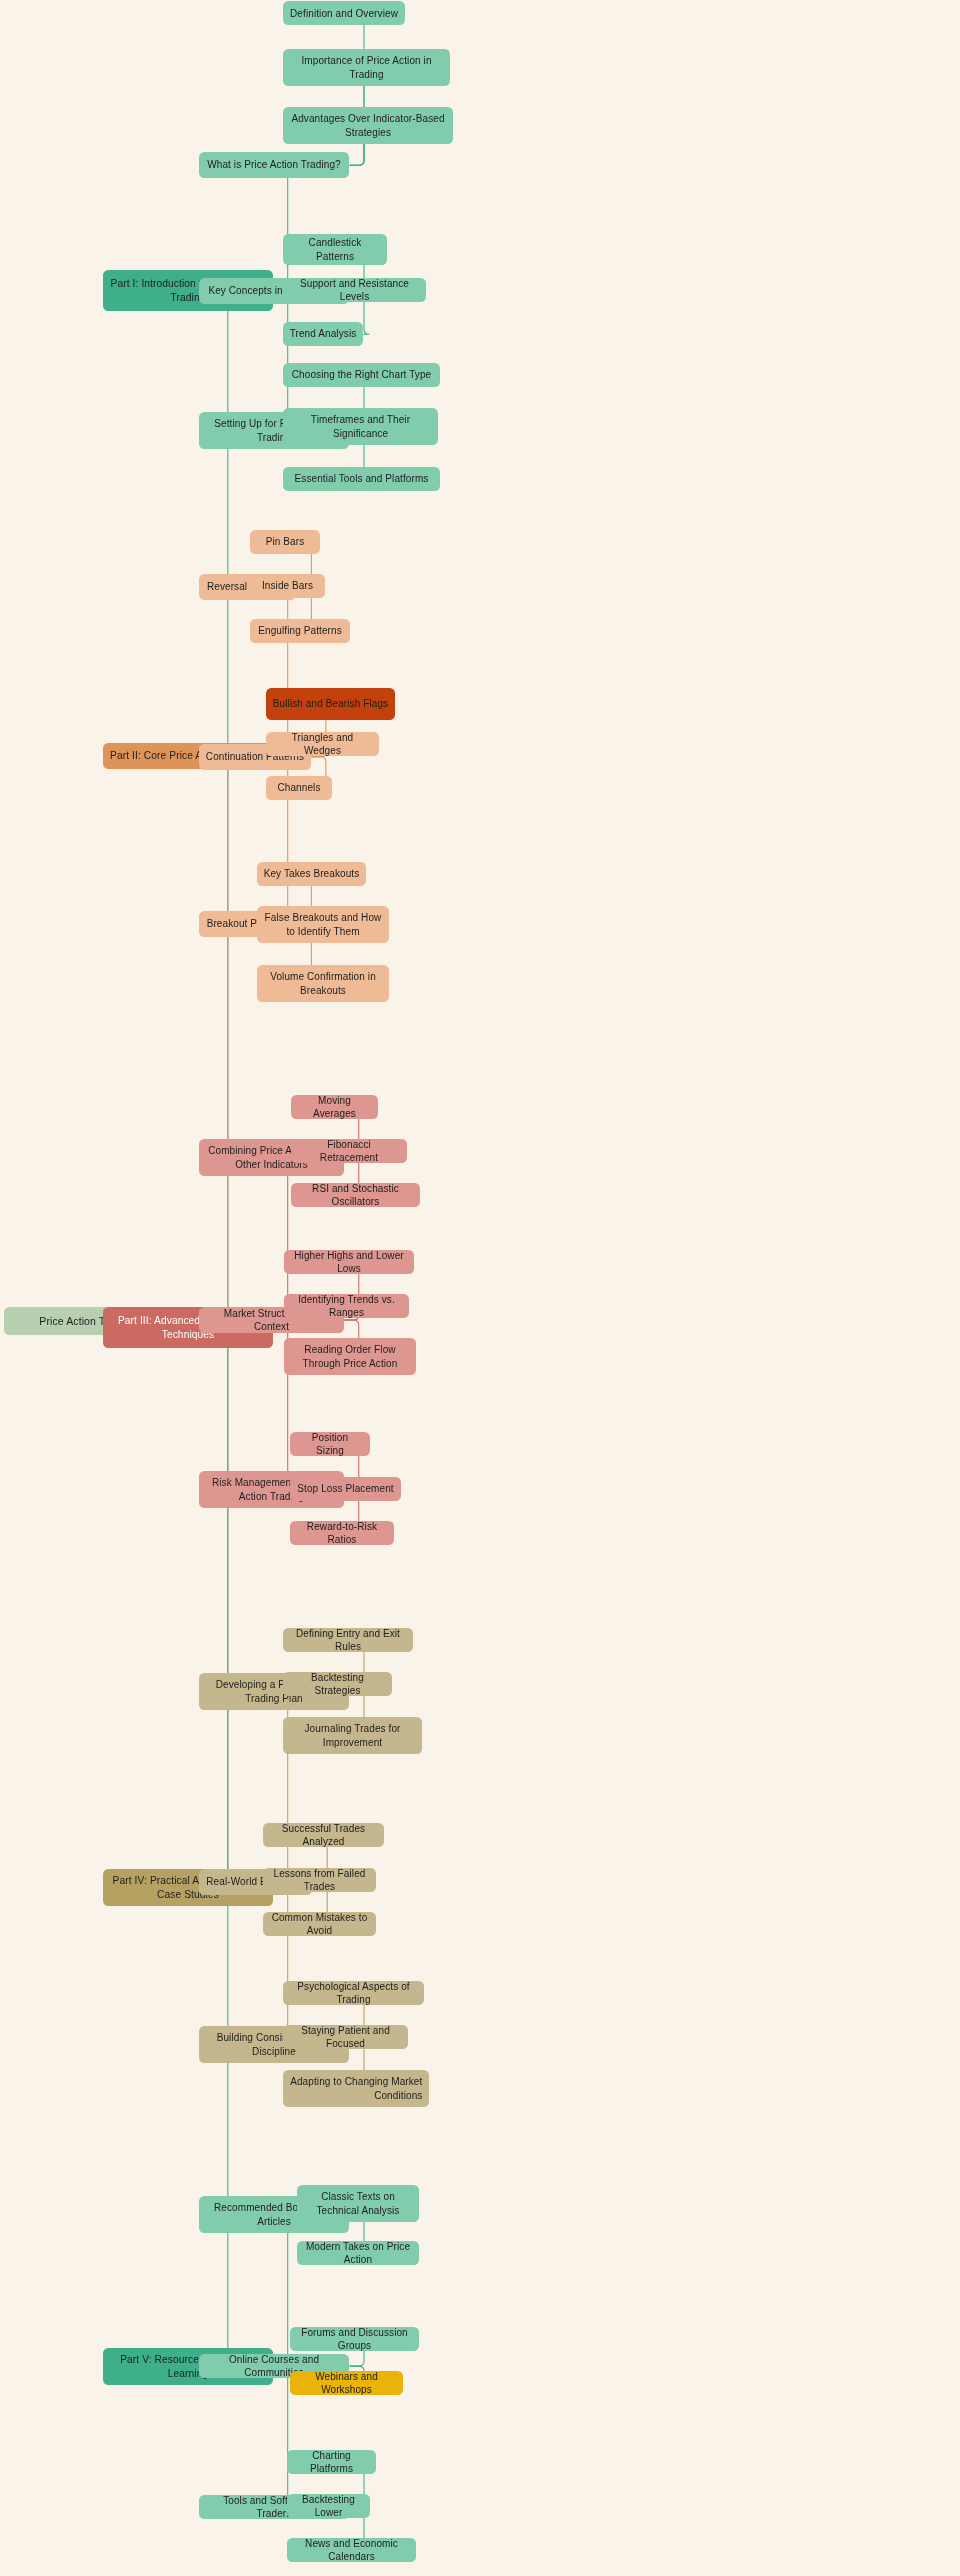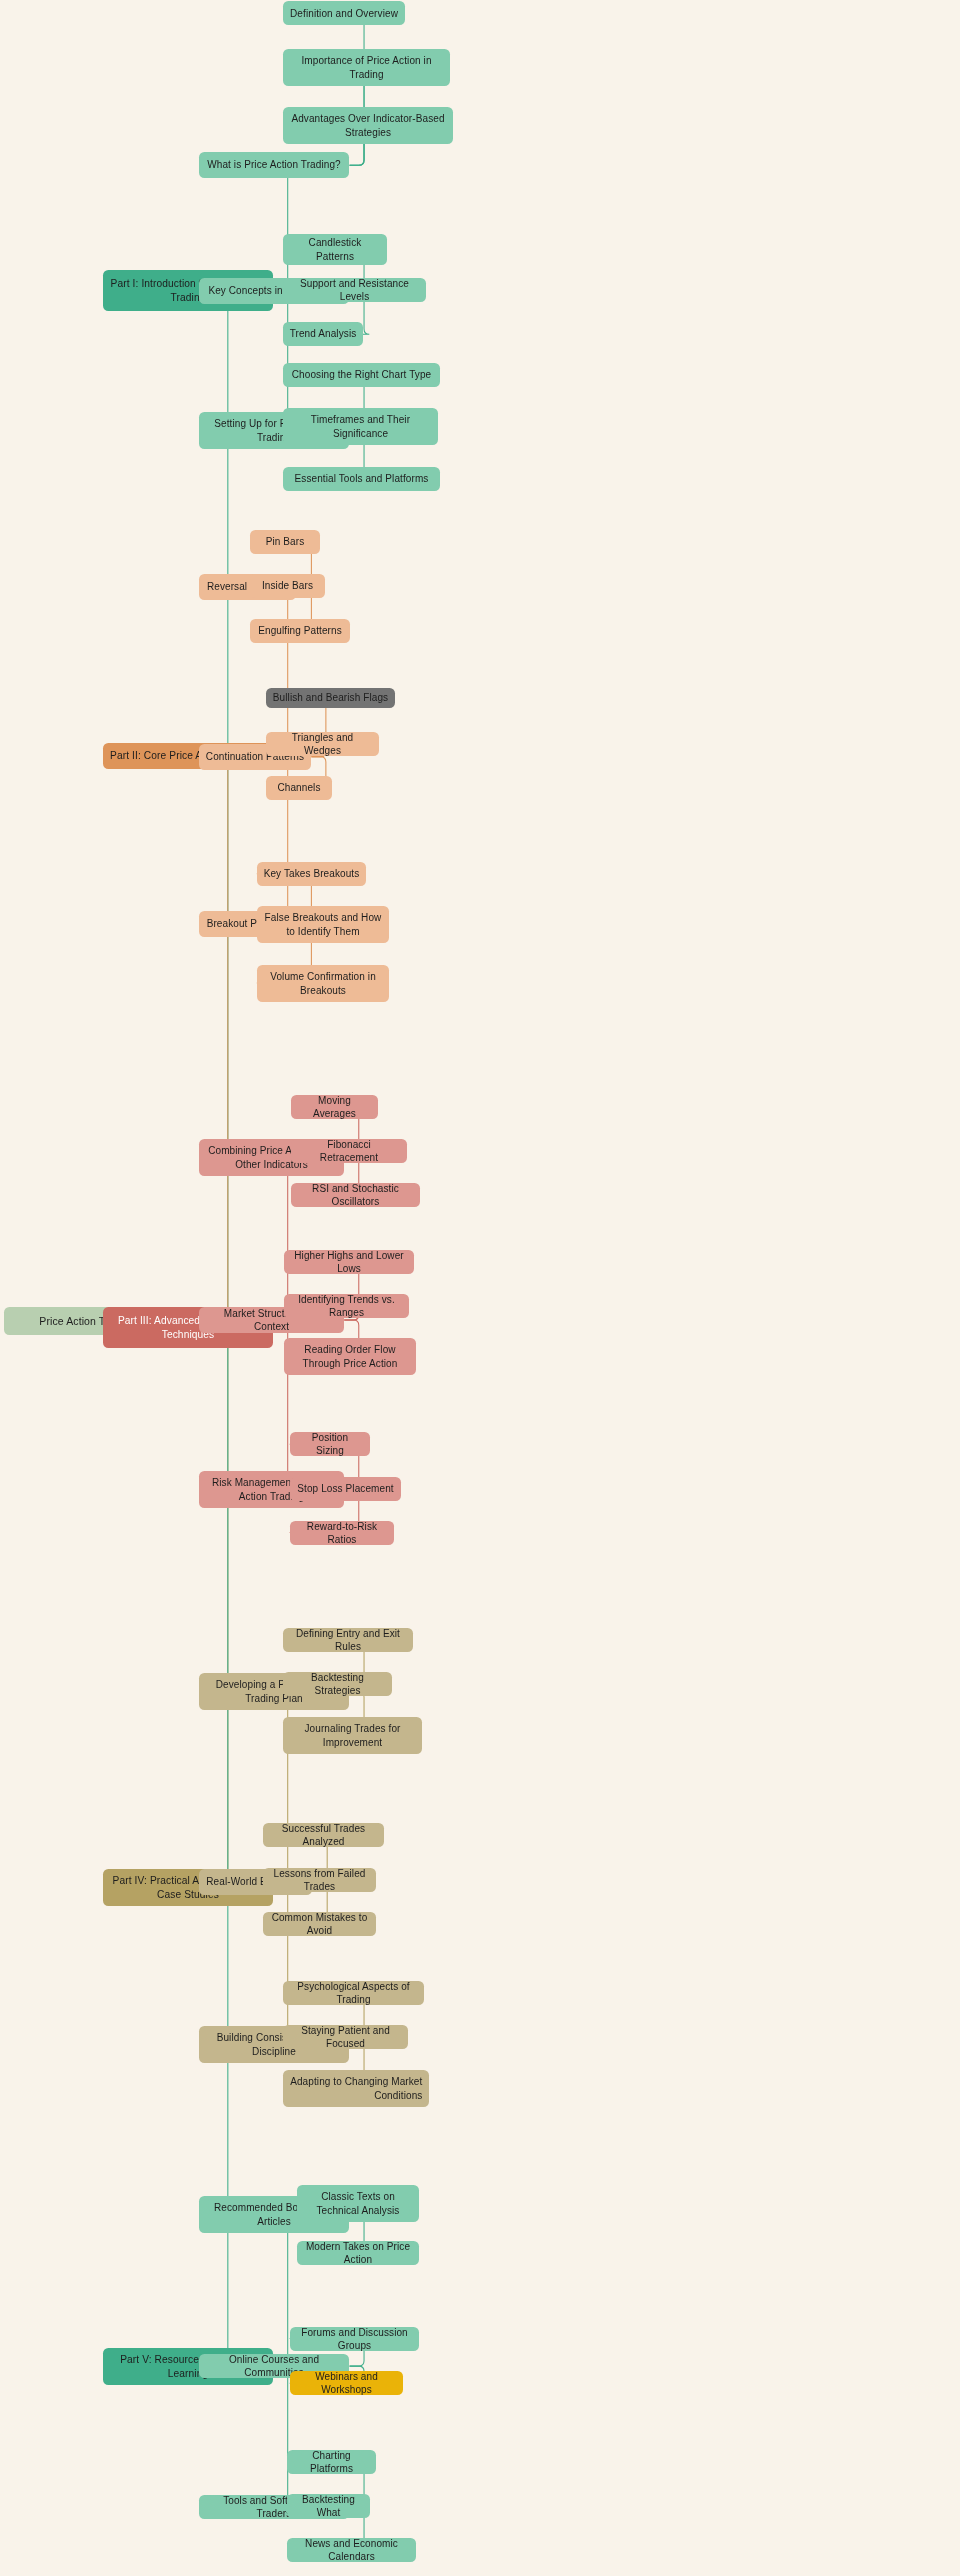--- a/index.html
+++ b/index.html
@@ -153,21 +153,21 @@
       </div>
       <div class="node l3" style="left: 250px; top: 574px; width: 75px; height: 24px; background: rgb(238, 187, 150);">
         <span>Inside Bars</span>
       </div>
       <div class="node l3" style="left: 250px; top: 619px; width: 100px; height: 24px; background: rgb(238, 187, 150);">
         <span>Engulfing Patterns</span>
       </div>
       <div class="node l2" style="left: 199px; top: 744px; width: 112px; height: 26px; background: rgb(238, 187, 150);">
         <span>Continuation Patterns</span>
       </div>
-      <div class="node l3" style="left: 266px; top: 688px; width: 129px; height: 20px; background: #737373;">
+      <div class="node l3" style="left: 266px; top: 688px; width: 129px; height: 32px; background: #c2410c;">
         <span>Bullish and Bearish Flags</span>
       </div>
       <div class="node l3" style="left: 266px; top: 732px; width: 113px; height: 24px; background: rgb(238, 187, 150);">
         <span>Triangles and Wedges</span>
       </div>
       <div class="node l3" style="left: 266px; top: 776px; width: 66px; height: 24px; background: rgb(238, 187, 150);">
         <span>Channels</span>
       </div>
       <div class="node l2" style="left: 199px; top: 911px; width: 97px; height: 26px; background: rgb(238, 187, 150);">
         <span>Breakout Patterns</span>
@@ -280,20 +280,20 @@
       <div class="node l3" style="left: 290px; top: 2371px; width: 113px; height: 24px; background: #eab308;">
         <span>Webinars and Workshops</span>
       </div>
       <div class="node l2" style="left: 199px; top: 2495px; width: 150px; height: 24px; background: rgb(130, 204, 174);">
         <span>Tools and Software for Traders</span>
       </div>
       <div class="node l3" style="left: 287px; top: 2450px; width: 89px; height: 24px; background: rgb(130, 204, 174);">
         <span>Charting Platforms</span>
       </div>
       <div class="node l3" style="left: 287px; top: 2494px; width: 83px; height: 24px; background: rgb(130, 204, 174);">
-        <span>Backtesting What</span>
+        <span>Backtesting Lower</span>
       </div>
       <div class="node l3" style="left: 287px; top: 2538px; width: 129px; height: 24px; background: rgb(130, 204, 174);">
         <span>News and Economic Calendars</span>
       </div>
     </div>
 </div>
 
 
 </body></html>

